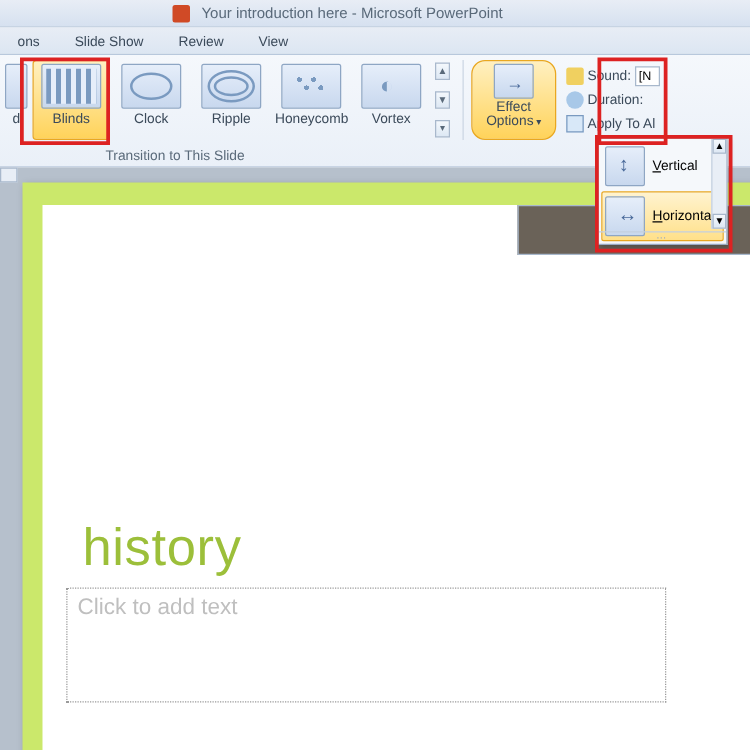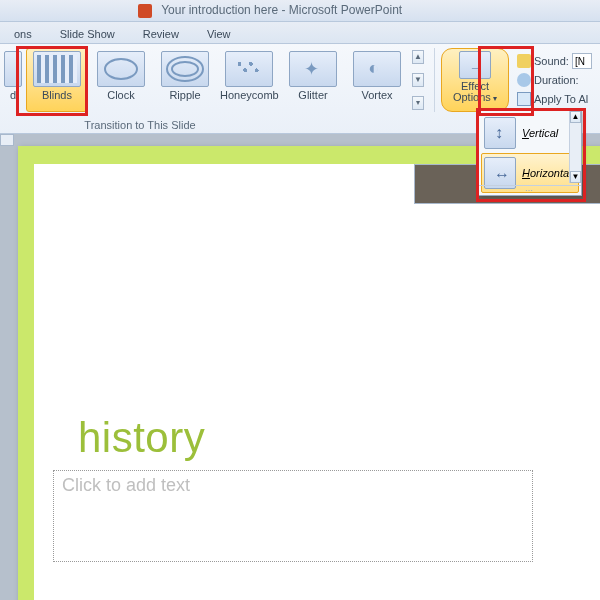--- a/index.html
+++ b/index.html
@@ -176,21 +176,20 @@
     box-shadow: 2px 2px 4px rgba(0,0,0,0.2);
     padding: 2px;
     z-index: 40;
   }
   .eo-dd-item {
     display: flex;
     align-items: center;
     height: 40px;
     padding: 2px;
     border: 1px solid transparent;
-    font-style: italic;
   }
   .eo-dd-item.hover {
     background: linear-gradient(#fff3cf,#ffe08a);
     border: 1px solid #e9a720;
     border-radius: 2px;
   }
   .eo-dd-thumb {
     width: 32px; height: 32px;
     border: 1px solid #8ea6c4;
     background: linear-gradient(#e6eefa,#c8d8ee);
@@ -247,21 +246,21 @@
   }
   .imgph {
     position: absolute;
     top: 0; right: 0;
     width: 200px; height: 40px;
     background: #6a6258;
     border: 1px solid #a8b8cc;
   }
   .slide-title {
     position: absolute;
-    top: 250px; left: 44px;
+    top: 250px; left: 32px;
     font-size: 42px;
     color: #9cbf3a;
     font-family: "Segoe UI Light","Segoe UI",sans-serif;
     font-weight: 300;
     letter-spacing: 0.5px;
   }
   .content-ph {
     position: absolute;
     top: 306px; left: 19px;
     width: 480px; height: 92px;
@@ -315,24 +314,20 @@
       </div>
       <div class="trans-item">
         <div class="trans-thumb th-ripple"></div>
         <div class="trans-label">Ripple</div>
       </div>
       <div class="trans-item">
         <div class="trans-thumb th-honey"></div>
         <div class="trans-label">Honeycomb</div>
       </div>
       <div class="trans-item">
-        <div class="trans-thumb th-glitter"></div>
-        <div class="trans-label">Glitter</div>
-      </div>
-      <div class="trans-item">
         <div class="trans-thumb th-vortex"></div>
         <div class="trans-label">Vortex</div>
       </div>
       <div class="gallery-scroll">
         <div>▲</div>
         <div>▼</div>
         <div>▾</div>
       </div>
     </div>
 

